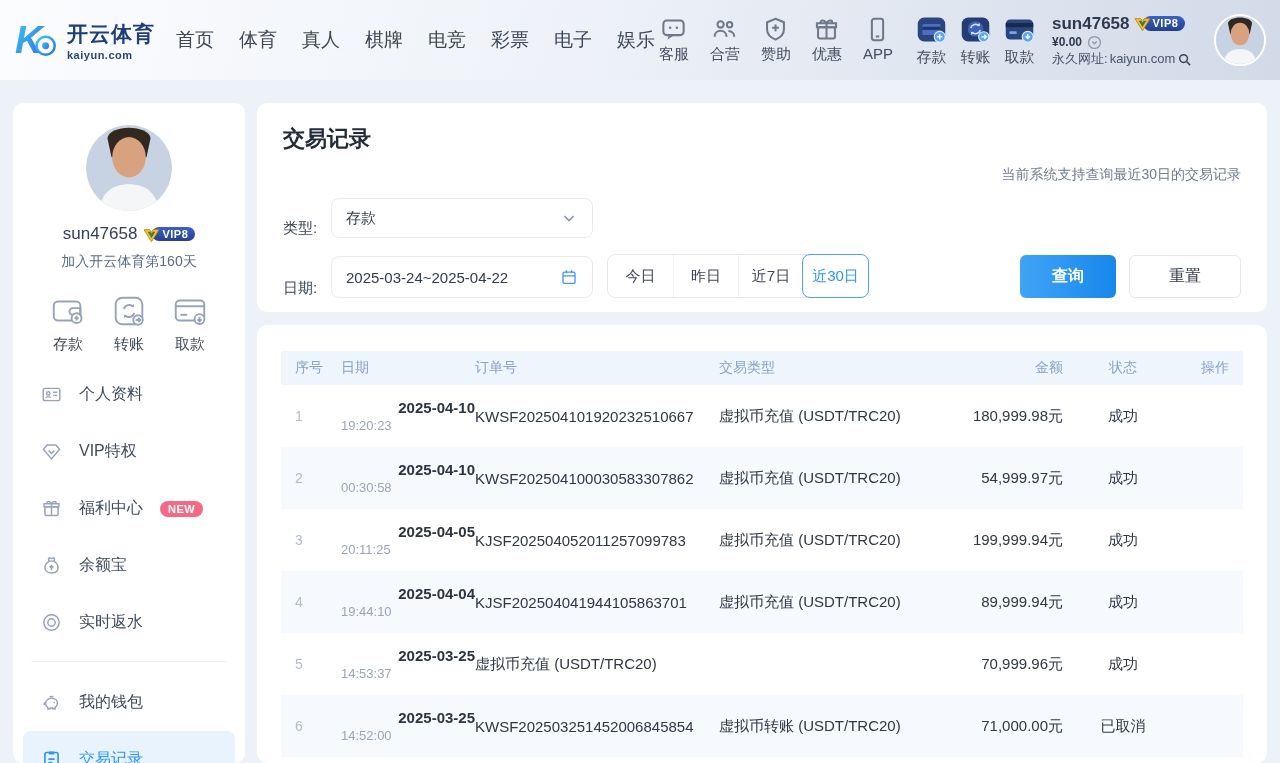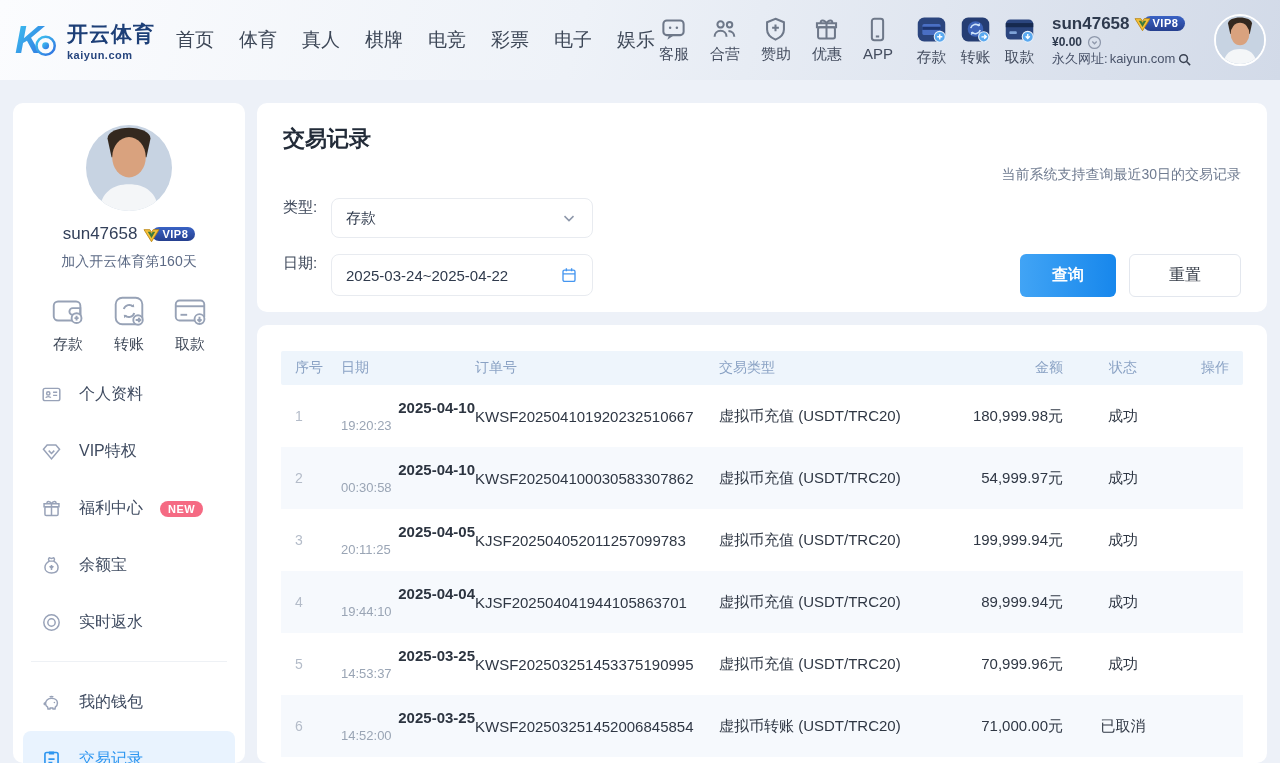--- a/index.html
+++ b/index.html
@@ -67,21 +67,21 @@
   .menu-item.active .m-icon { color:#2e96f0; }
   .menu-item.active .m-label { color:#2e96f0; }
   .new-badge { background:#f56a83; color:#fff; font-size:11px; font-weight:bold; border-radius:9px;
     padding:2px 8px; letter-spacing:.5px; }
   .side-divider { height:1px; background:#eef1f5; margin:10px 8px; }
   
   .main { flex:1; display:flex; flex-direction:column; gap:13px; min-width:0; }
   .filters-card { padding:21px 26px 0 26px; height:209px; flex-shrink:0; }
   .page-title { font-size:22px; font-weight:bold; color:#222b38; }
   .page-subtitle { font-size:14px; color:#6f7b90; margin-top:12px;text-align:right; }
-  .f-row { display:flex; align-items:flex-start; margin-top:14px; }
+  .f-row { display:flex; align-items:flex-end; margin-top:14px; }
   .f-label { width:48px; font-size:15px; color:#3c4658; flex-shrink:0; }
   .select-box,.date-box { width:262px; height:40px; border:1px solid #e8ebf0; border-radius:8px;
     display:flex; align-items:center; padding:0 14px; cursor:pointer; background:#fff; }
   .date-box { height:42px; }
   .f-value { font-size:15px; color:#2f3a4c; }
   .box-icon { margin-left:auto; width:18px; height:18px; }
   .box-icon svg { width:100%; height:100%; }
   .chev { color:#8d97aa; }
   .cal { color:#4596f0; }
   .seg { display:flex; margin-left:14px; border:1px solid #e6eaf0; border-radius:8px; background:#fff; height:42; }
@@ -396,20 +396,26 @@
         <span class="f-label">日期:</span>
         <div class="date-box">
           <span class="f-value">2025-03-24~2025-04-22</span>
           <span class="box-icon cal">
             <svg viewBox="0 0 24 24" fill="none" stroke="currentColor" stroke-width="1.8">
                 <rect x="4" y="5.5" width="16" height="15" rx="2"></rect>
                 <path d="M4 10.5h16M8.5 3v4M15.5 3v4"></path>
               </svg>
           </span>
         </div>
+        <div class="seg" id="segfilters">
+            <button class="seg-btn">今日</button>
+            <button class="seg-btn">昨日</button>
+            <button class="seg-btn">近7日</button>
+            <button class="seg-btn active">近30日</button>
+          </div>
         <button class="btn-query">查询</button>
         <button class="btn-reset">重置</button>
       </div>
     </section>
 
     <section class="card table-card">
       <div class="thead" id="thead">
           <span class="c-no">序号</span>
           <span class="c-date">日期</span>
           <span class="c-order">订单号</span>
@@ -466,21 +472,20 @@
             <span class="c-amount">89,999.94元</span>
             <span class="c-status">成功</span>
             <span class="c-action"></span>
           </div>
           <div class="trow">
             <span class="c-no">5</span>
             <span class="c-date">
               <div class="d1">2025-03-25</div>
               <div class="d2">14:53:37</div>
             </span>
-            <span class="c-order">KWSF202503251453375190995</span>
             <span class="c-type">虚拟币充值 (USDT/TRC20)</span>
             <span class="c-amount">70,999.96元</span>
             <span class="c-status">成功</span>
             <span class="c-action"></span>
           </div>
           <div class="trow">
             <span class="c-no">6</span>
             <span class="c-date">
               <div class="d1">2025-03-25</div>
               <div class="d2">14:52:00</div>

